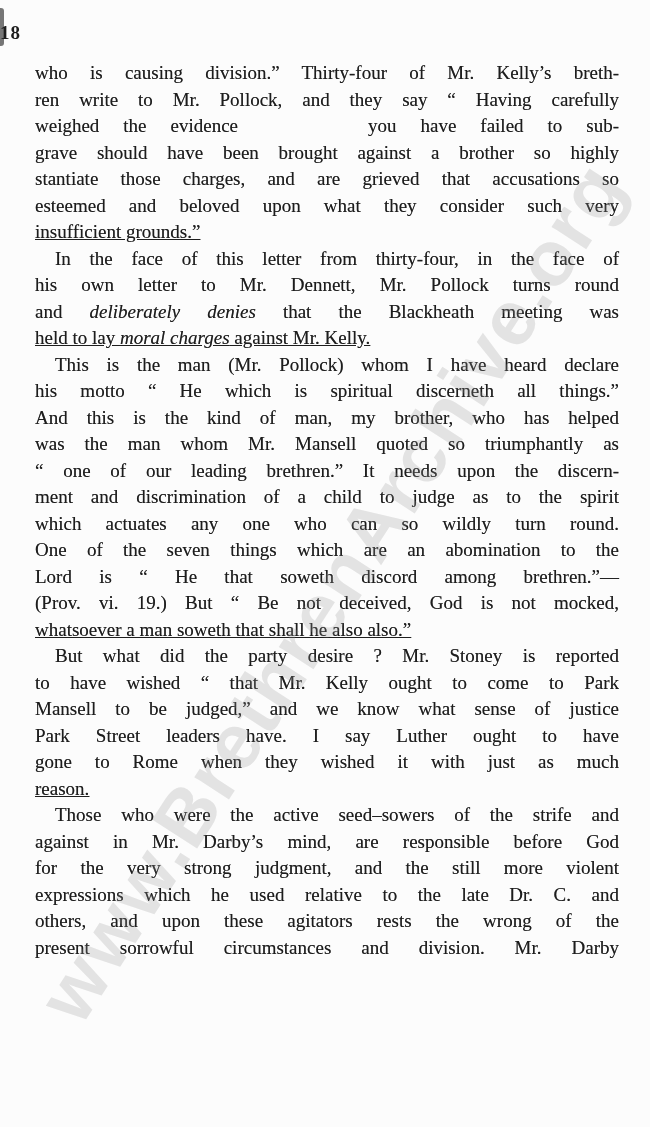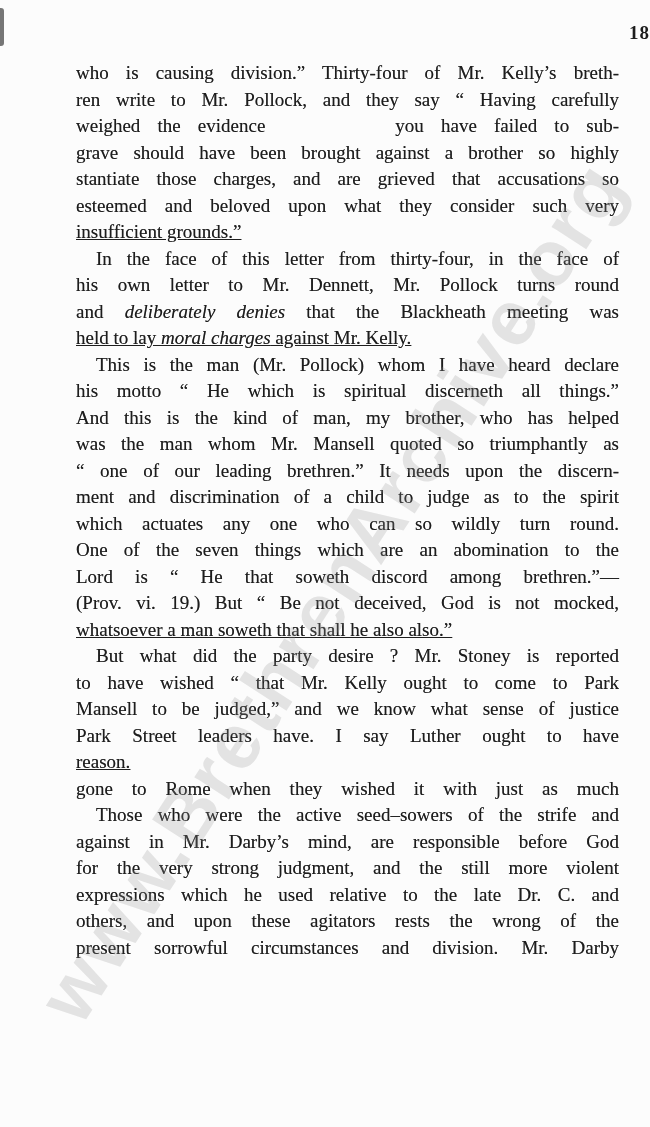--- a/index.html
+++ b/index.html
@@ -10,41 +10,39 @@
     background: #fcfcfc;
     overflow: hidden;
     font-family: "Liberation Serif", "DejaVu Serif", serif;
     color: #1d1d1d;
   }
   .page-number {
     position: absolute;
     top: 22px;
     left: 0;
     right: 0;
-    text-align: right;
+    text-align: left;
     font-size: 19px;
     font-weight: bold;
     letter-spacing: 1px;
-    padding-left: 13px;
   }
   .text-block {
     position: absolute;
     top: 60px;
     left: 35px;
     width: 584px;
     font-size: 19px;
     line-height: 26.5px;
     text-shadow: 0 0 0.5px rgba(20,20,20,0.55);
   }
   .para { margin: 0; }
   .line {
     text-align: justify;
     text-align-last: justify;
     white-space: normal;
-    margin-left: 41px;
   }
   .line.endline { text-align-last: left; text-decoration: underline; }
   .line.indent { text-indent: 20px; }
   .it { font-style: italic; }
   .gap { display: inline-block; width: 130px; }
   .watermark {
     position: absolute;
     left: 332px;
     top: 592px;
     transform: translate(-50%, -50%) rotate(-57deg);
@@ -103,22 +101,22 @@
         <div class="line"><span>One of the seven things which are an abomination to the</span></div>
         <div class="line"><span>Lord is “ He that soweth discord among brethren.”—</span></div>
         <div class="line"><span>(Prov. vi. 19.)  But “ Be not deceived, God is not mocked,</span></div>
         <div class="line endline"><span>whatsoever a man soweth that shall he also also.”</span></div>
       </div>
       <div class="para">
         <div class="line indent"><span>But what did the party desire ?  Mr. Stoney is reported</span></div>
         <div class="line"><span>to have wished “ that Mr. Kelly ought to come to Park</span></div>
         <div class="line"><span>Mansell to be judged,” and we know what sense of justice</span></div>
         <div class="line"><span>Park Street leaders have.  I say Luther ought to have</span></div>
+        <div class="line"><span>gone to Rome when they wished it with just as much</span></div>
         <div class="line endline"><span>reason.</span></div>
-        <div class="line"><span>gone to Rome when they wished it with just as much</span></div>
       </div>
       <div class="para">
         <div class="line indent"><span>Those who were the active seed–sowers of the strife and</span></div>
         <div class="line"><span>against in Mr. Darby’s mind, are responsible before God</span></div>
         <div class="line"><span>for the very strong judgment, and the still more violent</span></div>
         <div class="line"><span>expressions which he used relative to the late Dr. C. and</span></div>
         <div class="line"><span>others, and upon these agitators rests the wrong of the</span></div>
         <div class="line"><span>present sorrowful circumstances and division.  Mr. Darby</span></div>
       </div>
     </div>

